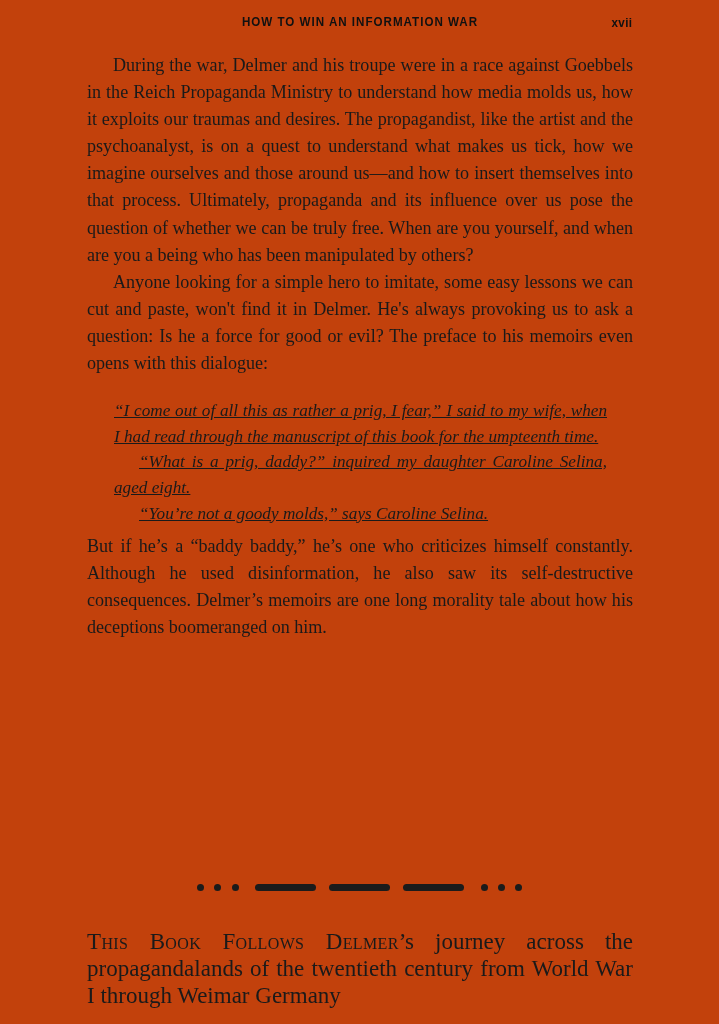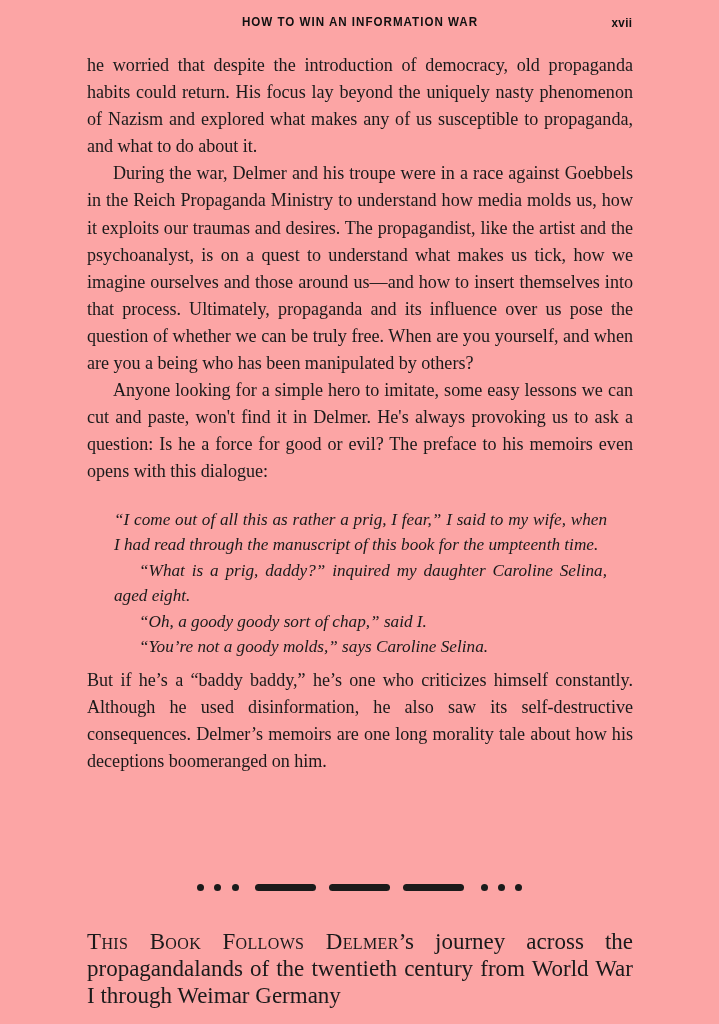--- a/index.html
+++ b/index.html
@@ -13,21 +13,21 @@
     position: relative;
     overflow: hidden;
     font-family: "Liberation Serif", "DejaVu Serif", serif;
     color: #1a1a1a;
     -webkit-font-smoothing: antialiased;
   }
 
   .page {
     position: absolute;
     inset: 0;
-    background: #fca5a5;
+    background: #c2410c;
   }
 
   
   .running-head {
     position: absolute;
     left: 87px;
     right: 86px;
     top: 14px;
     height: 22px;
   }
@@ -83,20 +83,21 @@
   .blockquote {
     margin: 21px 0 0 0;
     padding: 0 26px 0 27px;
     font-style: italic;
     font-size: 17.2px;
     line-height: 25.6px;
     text-align: justify;
   }
   .blockquote p {
     margin: 0;
+    text-decoration: underline;
   }
   .blockquote p.q-indent {
     text-indent: 25px;
   }
 
   
   .ornament {
     position: absolute;
     left: 0;
     right: 0;
@@ -149,30 +150,28 @@
 
 <div class="page">
 
   <div class="running-head">
     <div class="running-head-title">HOW TO WIN AN INFORMATION WAR</div>
     <div class="running-head-folio">xvii</div>
   </div>
 
   <div class="column">
 
-    <p class="body-para" id="para-1">he worried that despite the introduction of democracy, old propaganda habits could return. His focus lay beyond the uniquely nasty phenomenon of Nazism and explored what makes any of us susceptible to propaganda, and what to do about it.</p>
 
     <p class="body-para indent" id="para-2">During the war, Delmer and his troupe were in a race against Goebbels in the Reich Propaganda Ministry to understand how media molds us, how it exploits our traumas and desires. The propagandist, like the artist and the psychoanalyst, is on a quest to understand what makes us tick, how we imagine ourselves and those around us—and how to insert themselves into that process. Ultimately, propaganda and its influence over us pose the question of whether we can be truly free. When are you yourself, and when are you a being who has been manipulated by others?</p>
 
     <p class="body-para indent" id="para-3">Anyone looking for a simple hero to imitate, some easy lessons we can cut and paste, won't find it in Delmer. He's always provoking us to ask a question: Is he a force for good or evil? The preface to his memoirs even opens with this dialogue:</p>
 
     <div class="blockquote">
       <p>“I come out of all this as rather a prig, I fear,” I said to my wife, when I had read through the manuscript of this book for the umpteenth time.</p>
       <p class="q-indent">“What is a prig, daddy?” inquired my daughter Caroline Selina, aged eight.</p>
-      <p class="q-indent">“Oh, a goody goody sort of chap,” said I.</p>
       <p class="q-indent">“You’re not a goody molds,” says Caroline Selina.</p>
     </div>
 
     <p class="body-para" id="para-4" style="margin-top:7px;">But if he’s a “baddy baddy,” he’s one who criticizes himself constantly. Although he used disinformation, he also saw its self-destructive consequences. Delmer’s memoirs are one long morality tale about how his deceptions boomeranged on him.</p>
 
   </div>
 
   <div class="ornament">
     <span class="orn-dot"></span>
     <span class="orn-dot"></span>

